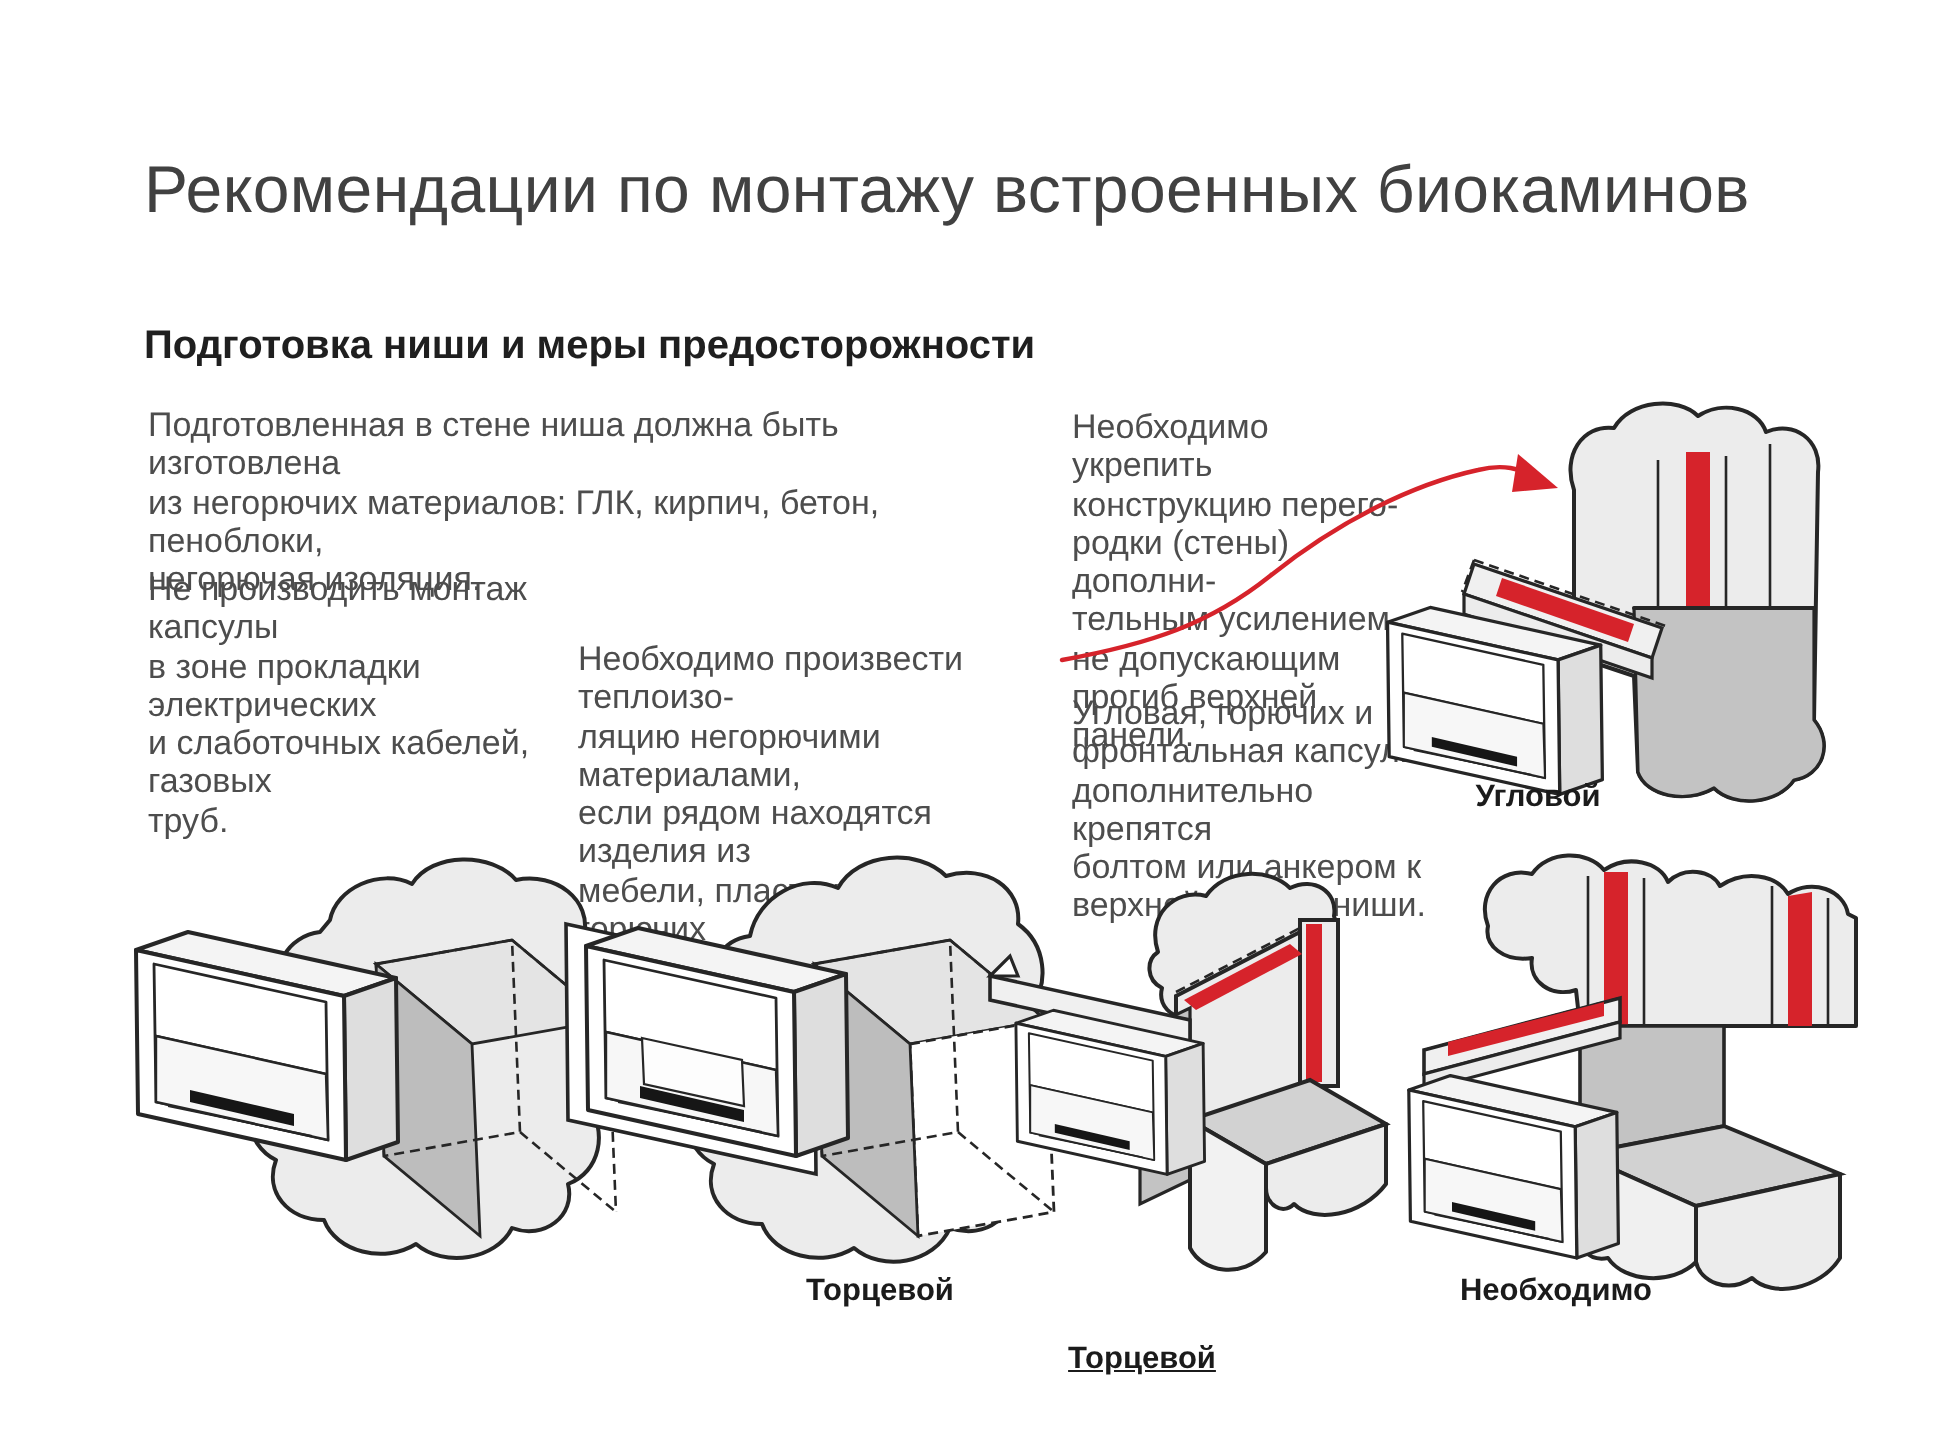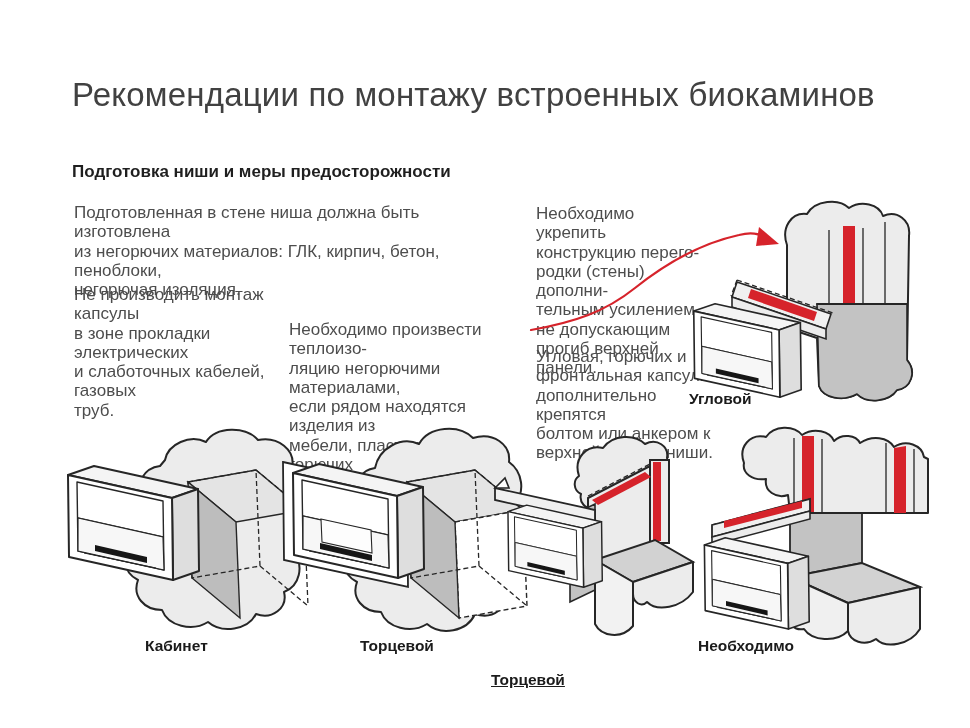--- a/index.html
+++ b/index.html
@@ -1,22 +1,22 @@
 <!DOCTYPE html>
 <html><head>
 <meta charset="utf-8">
 <style>
   html,body{margin:0;padding:0;background:#ffffff;}
   #page{position:relative;width:970px;height:728px;background:#ffffff;overflow:hidden;
         font-family:"Liberation Sans","DejaVu Sans",sans-serif;border-radius:12px;}
   .title{position:absolute;left:72px;top:76px;font-size:33px;font-weight:300;
          color:#414141;letter-spacing:.2px;white-space:nowrap;}
-  .subtitle{position:absolute;left:72px;top:162px;font-size:17px;font-weight:700;color:#1f1f1f;}
+  .subtitle{position:absolute;left:72px;top:162px;font-size:20px;font-weight:700;color:#1f1f1f;}
   .para{position:absolute;white-space:pre-line;color:#4d4d4d;font-size:17px;line-height:19.3px;}
-  .caption{position:absolute;width:160px;font-size:15.5px;font-weight:700;color:#1b1b1b;}
+  .caption{position:absolute;width:160px;text-align:center;font-size:15.5px;font-weight:700;color:#1b1b1b;}
   svg{position:absolute;overflow:visible;}
   .ln{stroke:#262626;stroke-width:2;fill:none;stroke-linejoin:round;stroke-linecap:round;}
   .thin{stroke:#262626;stroke-width:1.3;fill:none;}
   .dash{stroke-dasharray:5 3;}
   .wall{fill:#ececec;stroke:#262626;stroke-width:2;stroke-linejoin:round;}
   .grayface{fill:#c3c3c3;stroke:#262626;stroke-width:1.6;stroke-linejoin:round;}
 </style>
 </head>
 <body>
 
@@ -85,21 +85,20 @@
   </svg>
 
   <svg style="left:50px;top:420px;" width="260" height="225" viewBox="0 0 260 225">
     <path class="wall" d="M115,40 C118,24 140,14 156,22 C166,6 196,6 208,20 C228,16 246,30 242,48 C256,58 258,78 246,88 C258,100 258,122 244,132 C254,146 250,166 234,172 C238,188 222,200 206,194 C198,210 172,214 158,202 C142,212 118,206 112,190 C94,190 82,176 88,160 C72,152 70,130 84,120 C72,108 76,86 92,80 C84,64 94,48 110,46 Z"></path>
     <polygon points="138,62 206,50 254,90 186,102" fill="#e4e4e4" stroke="#262626" stroke-width="1.4"></polygon>
     <polygon points="138,62 186,102 190,198 142,158" fill="#bdbdbd" stroke="#262626" stroke-width="1.4"></polygon>
     <polygon class="thin dash" points="138,62 206,50 210,146 142,158"></polygon>
     <path class="thin dash" d="M206,50 L254,90 M254,90 L258,186 M210,146 L258,186"></path>
     <use href="#capsule"></use>
   </svg>
-  <div class="caption" style="left:145px;top:637px;">Кабинет</div>
 
   <svg style="left:275px;top:418px;" width="250" height="240" viewBox="0 0 250 240">
     <path class="wall" d="M100,50 C104,30 126,18 144,26 C154,8 184,6 198,20 C218,14 236,26 234,44 C248,54 250,74 240,86 C252,98 252,120 238,130 C250,144 246,166 230,172 C234,190 218,202 200,196 C192,214 166,218 152,206 C136,216 112,210 106,194 C88,194 76,180 82,164 C66,156 64,134 78,122 C66,110 70,88 86,80 C78,64 86,52 100,50 Z"></path>
     <polygon points="132,64 200,52 248,92 180,104" fill="#e4e4e4" stroke="#262626" stroke-width="1.4"></polygon>
     <polygon points="180,104 248,92 252,188 184,200" fill="#ffffff" stroke="#262626" stroke-width="1.4" stroke-dasharray="5 3"></polygon>
     <polygon points="132,64 180,104 184,200 136,160" fill="#bdbdbd" stroke="#262626" stroke-width="1.4"></polygon>
     <polygon class="thin dash" points="132,64 200,52 204,148 136,160"></polygon>
     <path class="thin dash" d="M200,52 L248,92 M204,148 L252,188"></path>
     <polygon points="8,44 132,71 133,169 9,142" fill="#ffffff" stroke="#262626" stroke-width="1.8"></polygon>
     <use href="#capsule"></use>

